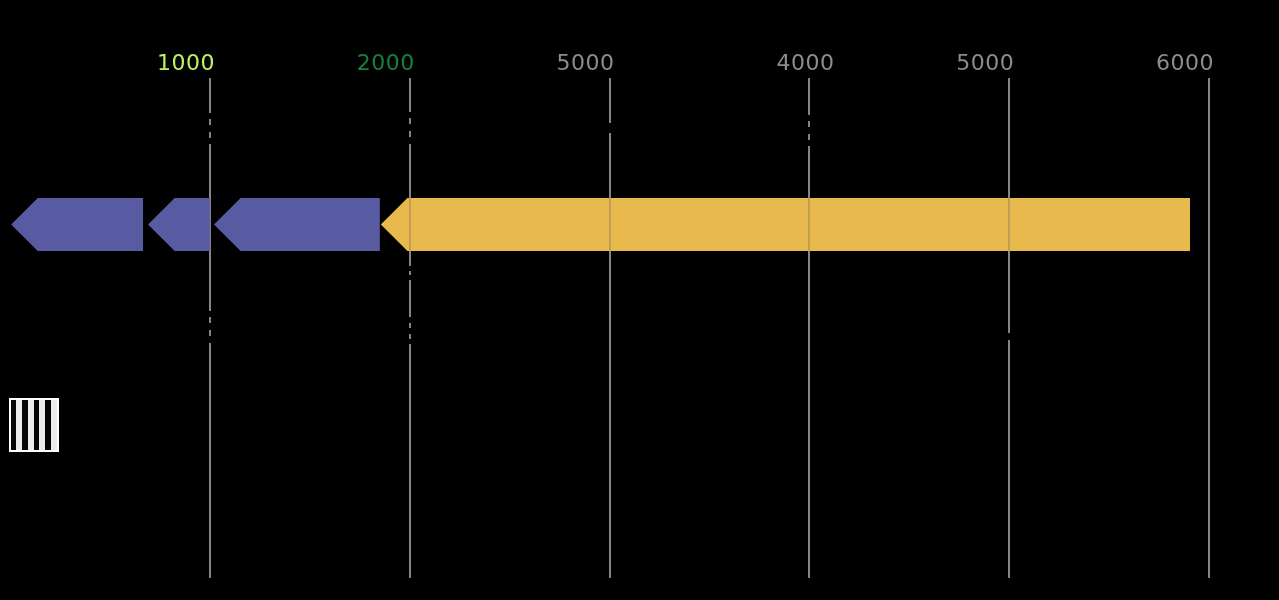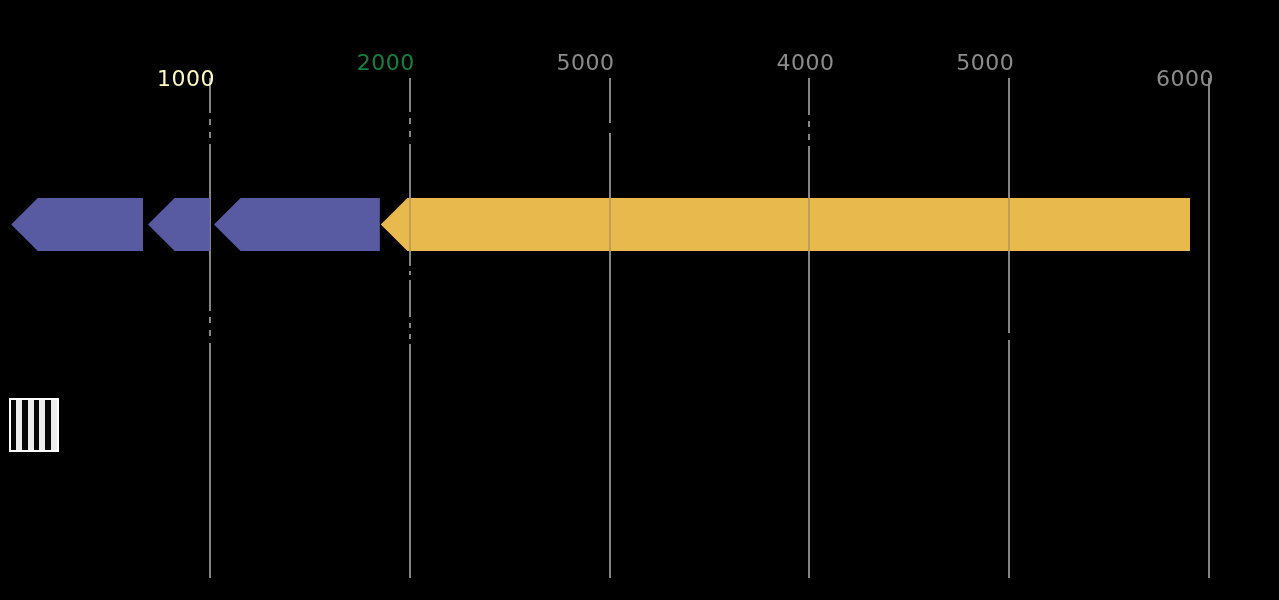--- a/index.html
+++ b/index.html
@@ -25,31 +25,31 @@
     border:2px solid #ffffff;
     background:repeating-linear-gradient(90deg,#060606 0px,#060606 5.5px,#ececec 5.5px,#ececec 11.5px);
   }
 </style>
 </head>
 <body>
 
 <div class="canvas">
   <div class="grid-layer" id="grid-layer">
       <div class="gridline" style="left: 209px; background: rgb(132, 132, 132);"></div>
-      <div class="tick-label" style="left: 215px; color: #fef9c3; margin-top: 16px;">1000</div>
+      <div class="tick-label" style="left: 215px; color: #bef264;">1000</div>
       <div class="gridline" style="left: 408.8px; background: rgb(132, 132, 132);"></div>
       <div class="tick-label" style="left: 414.8px; color: #15803d;">2000</div>
       <div class="gridline" style="left: 608.6px; background: rgb(132, 132, 132);"></div>
       <div class="tick-label" style="left: 614.6px; color: rgb(140, 140, 140);">5000</div>
       <div class="gridline" style="left: 808.4px; background: rgb(132, 132, 132);"></div>
       <div class="tick-label" style="left: 814.4px; color: rgb(140, 140, 140); margin-left: 20px;">4000</div>
       <div class="gridline" style="left: 1008.2px; background: rgb(132, 132, 132);"></div>
       <div class="tick-label" style="left: 1014.2px; color: rgb(140, 140, 140);">5000</div>
       <div class="gridline" style="left: 1208px; background: rgb(132, 132, 132);"></div>
-      <div class="tick-label" style="left: 1214px; color: rgb(140, 140, 140); margin-top: 16px;">6000</div>
+      <div class="tick-label" style="left: 1214px; color: rgb(140, 140, 140);">6000</div>
     </div>
   <svg id="gene-svg" width="1279" height="600">
       <polygon points="143.067,198 37.772400000000005,198 11.198999999999984,224.5 37.772400000000005,251 143.067,251" fill="#5b5ea6" fill-opacity="0.97"></polygon>
       <polygon points="210,198 174.6354,198 148.062,224.5 174.6354,251 210,251" fill="#5b5ea6" fill-opacity="0.97"></polygon>
       <polygon points="379.83000000000004,198 240.5694,198 213.996,224.5 240.5694,251 379.83000000000004,251" fill="#5b5ea6" fill-opacity="0.97"></polygon>
       <polygon points="1190.019,198 407.4024,198 380.829,224.5 407.4024,251 1190.019,251" fill="#efc050" fill-opacity="0.97"></polygon>
     </svg>
   <div class="dash-layer" id="dash-layer">
       <div class="grid-dash" style="left: 208.5px; top: 113px; height: 6px;"></div>
       <div class="grid-dash" style="left: 208.5px; top: 125px; height: 7px;"></div>

